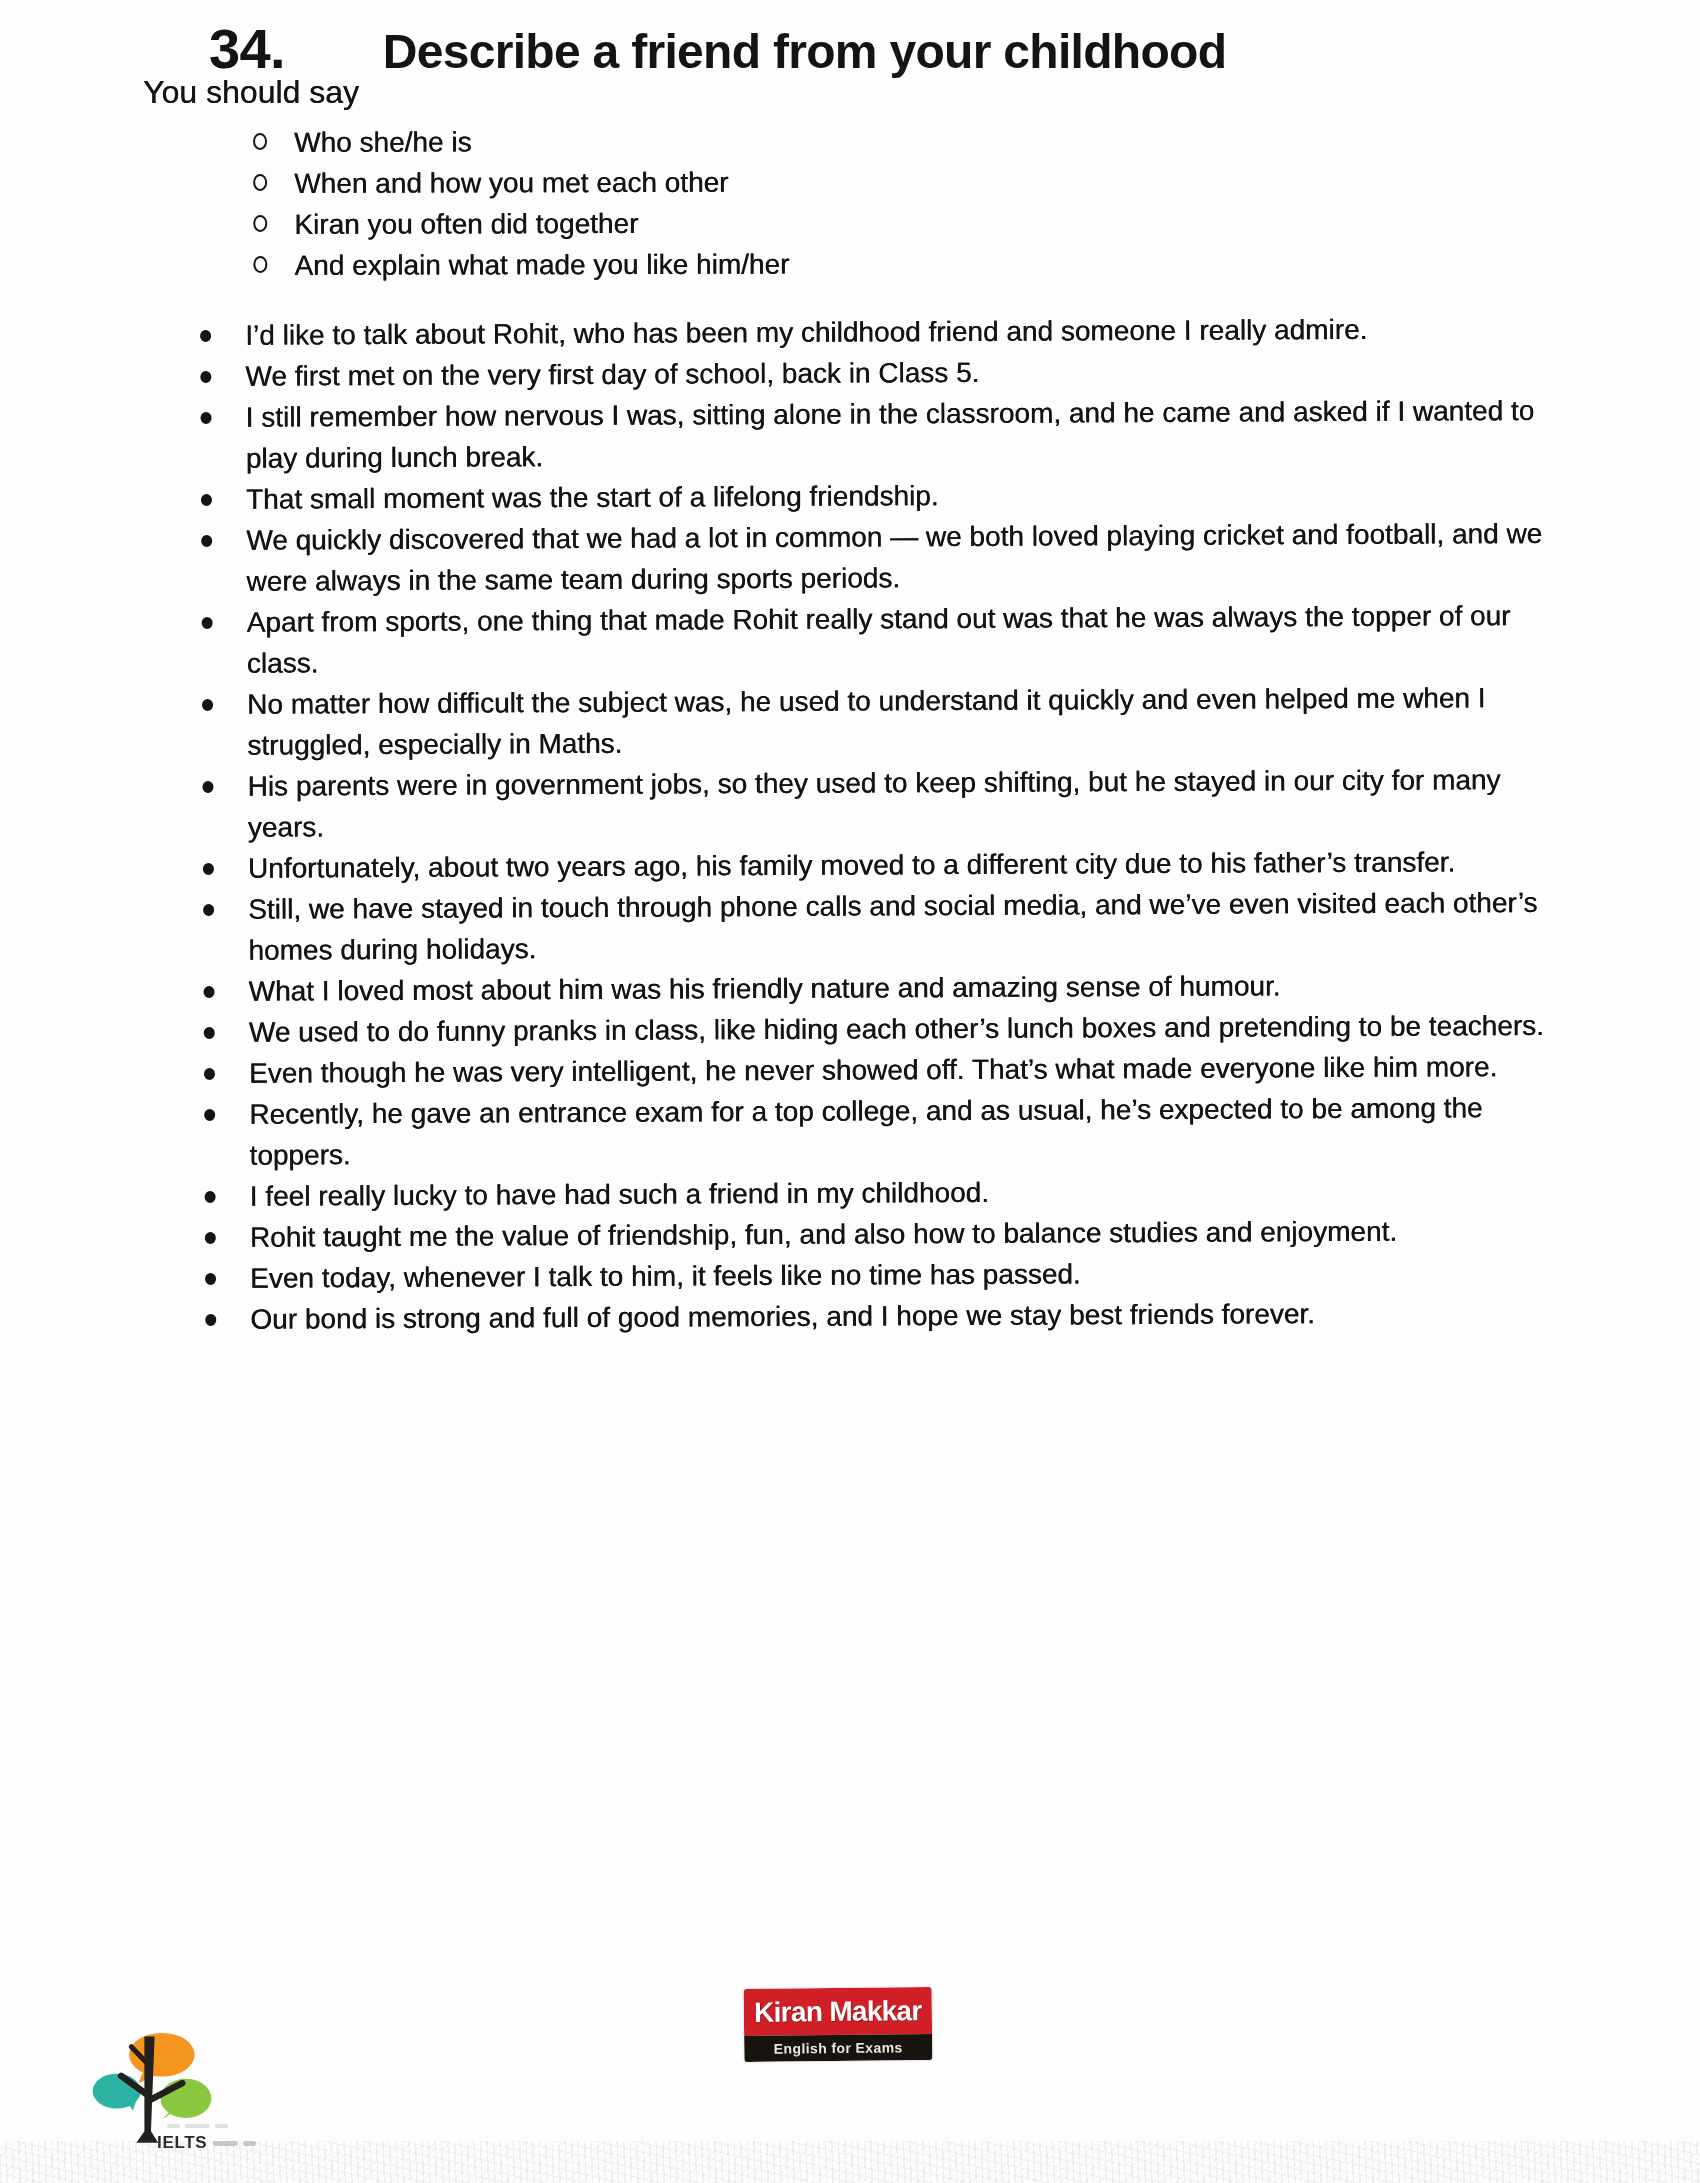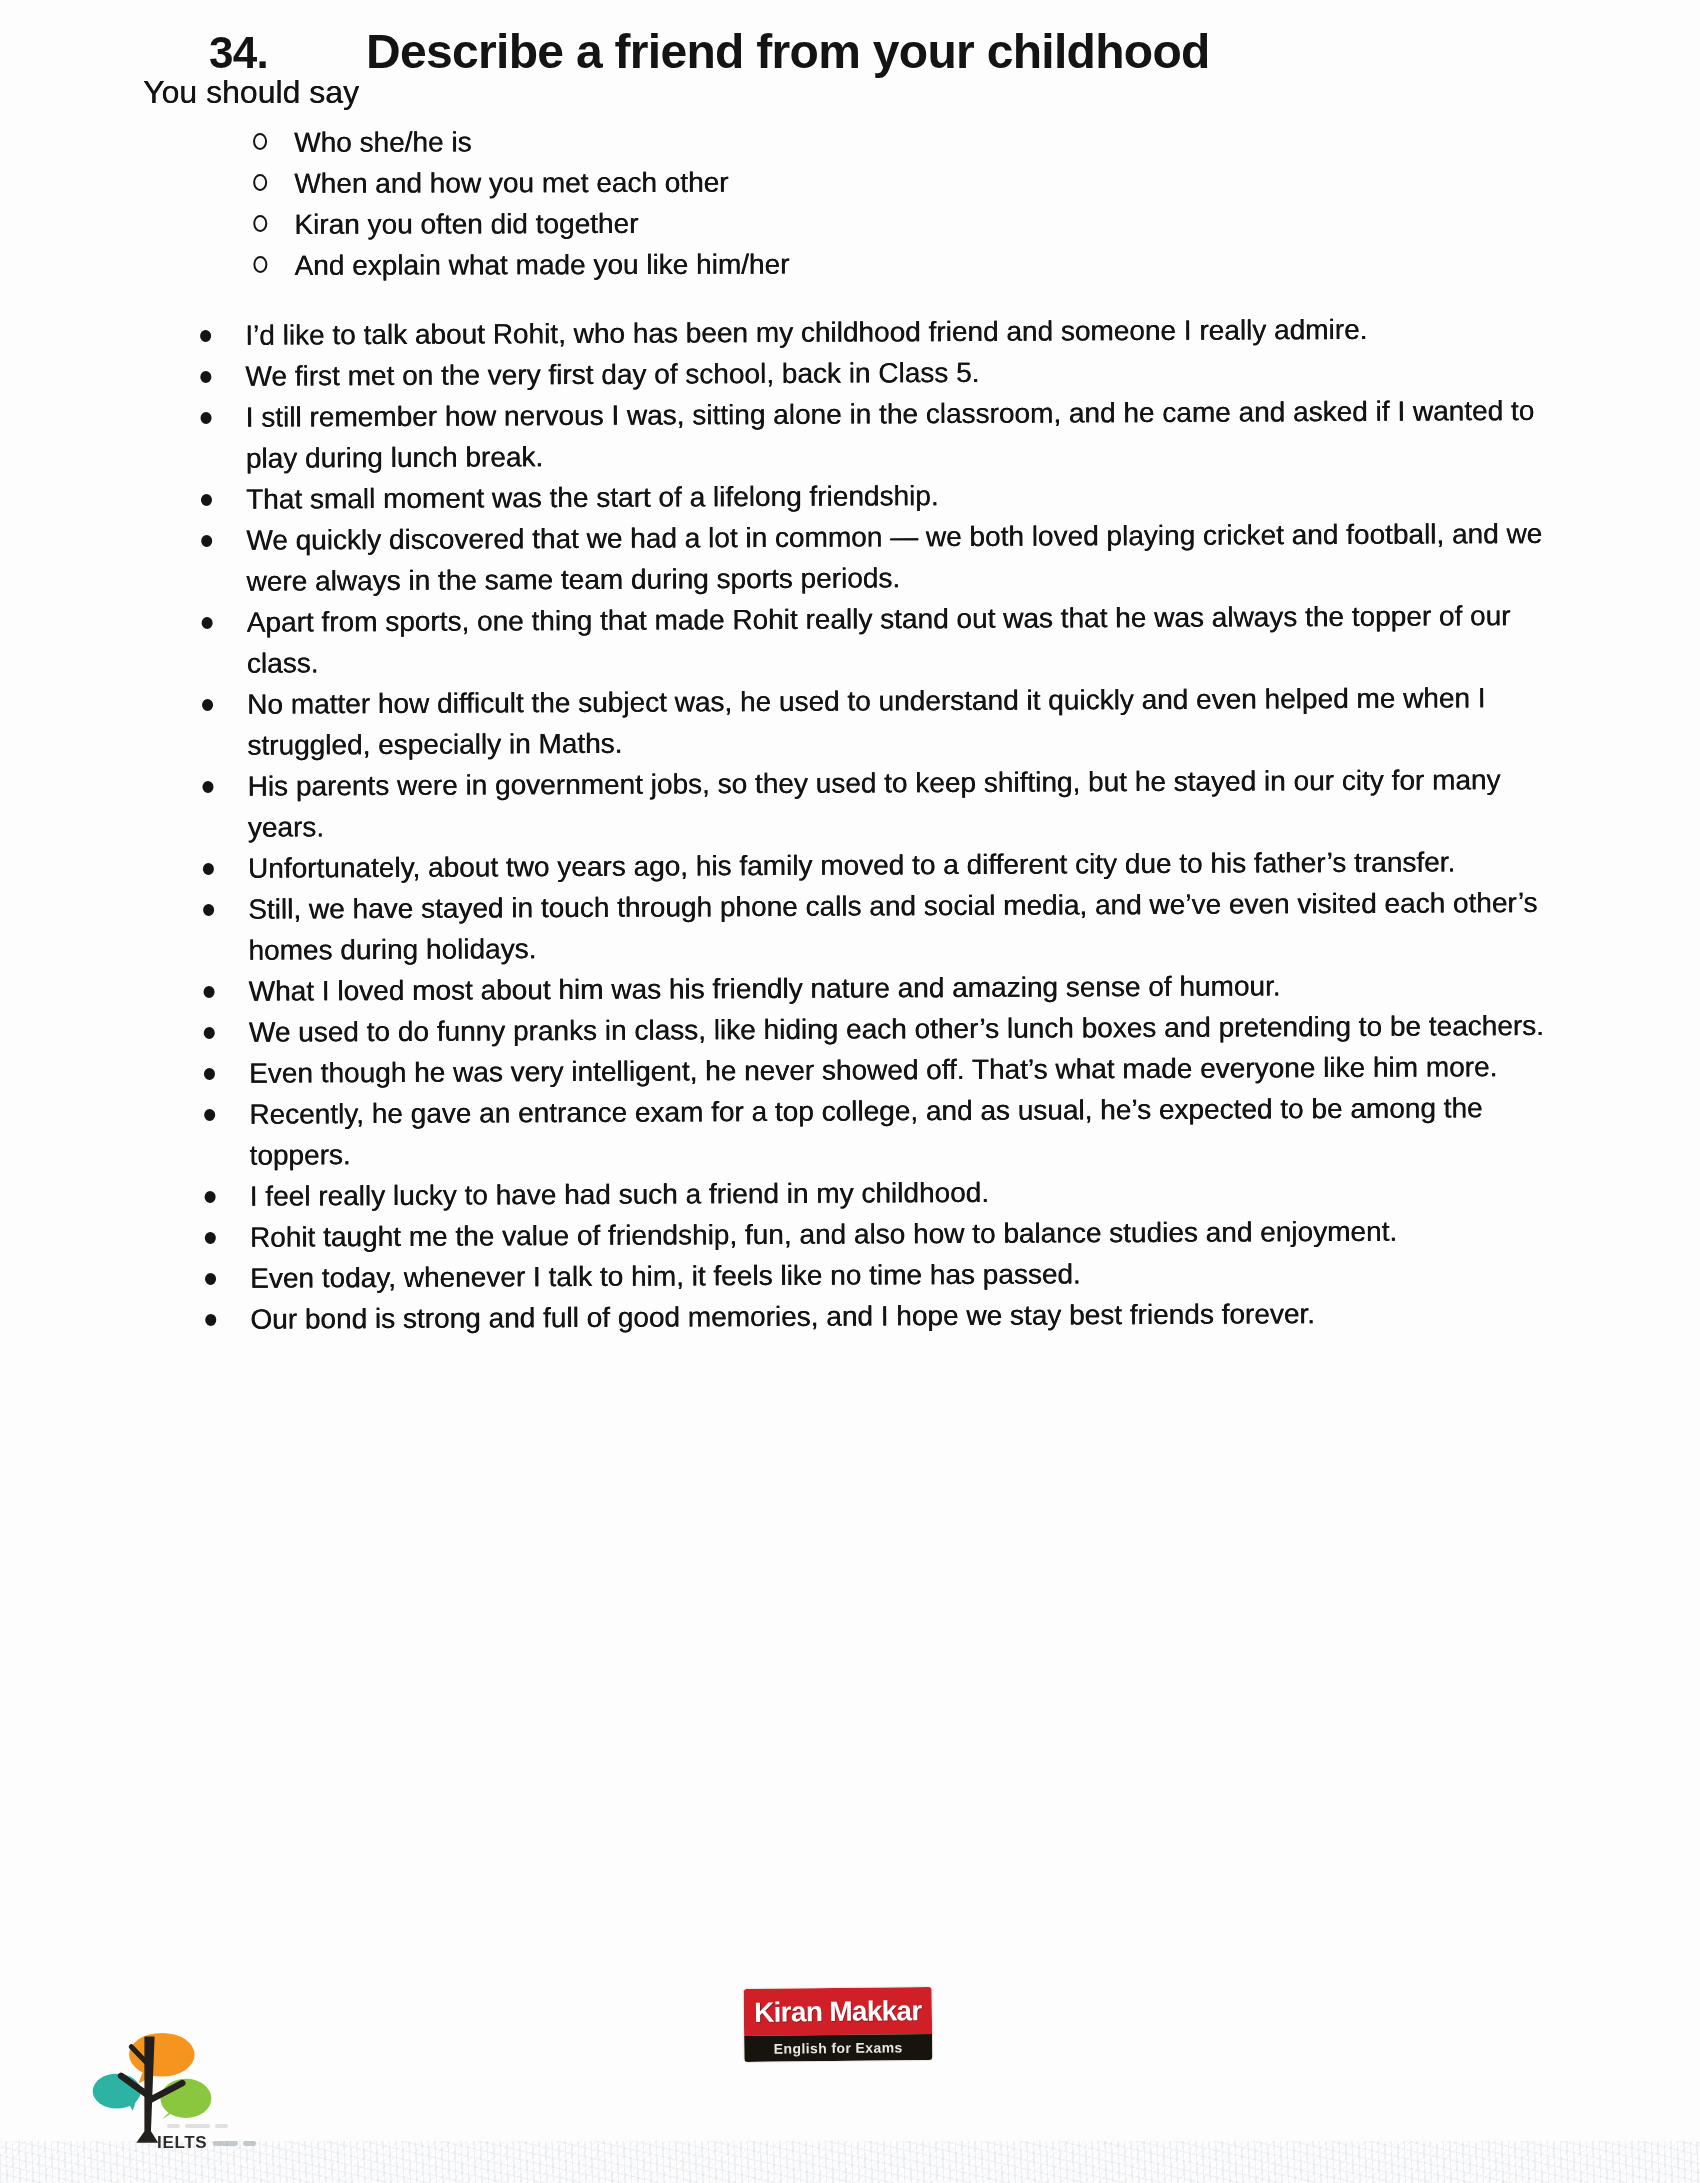--- a/index.html
+++ b/index.html
@@ -11,21 +11,21 @@
     font-family:"Liberation Sans", sans-serif;
     color:#141414;
   }
   
   .title-row{
     position:absolute;left:209px;top:11.6px;
     display:flex;align-items:baseline;
     white-space:nowrap;
   }
   .qnum{
-    font-size:44px;font-weight:700;letter-spacing:-0.7px;
+    font-size:56px;font-weight:700;letter-spacing:-0.7px;
     margin-right:86px;
   }
   .qtitle{
     margin:12px;font-size:48px;font-weight:700;letter-spacing:-0.7px;
   }
   .intro{
     position:absolute;left:143px;top:74px;
     font-size:32px;font-weight:400;
     text-shadow:0.4px 0 0 currentColor;
   }

